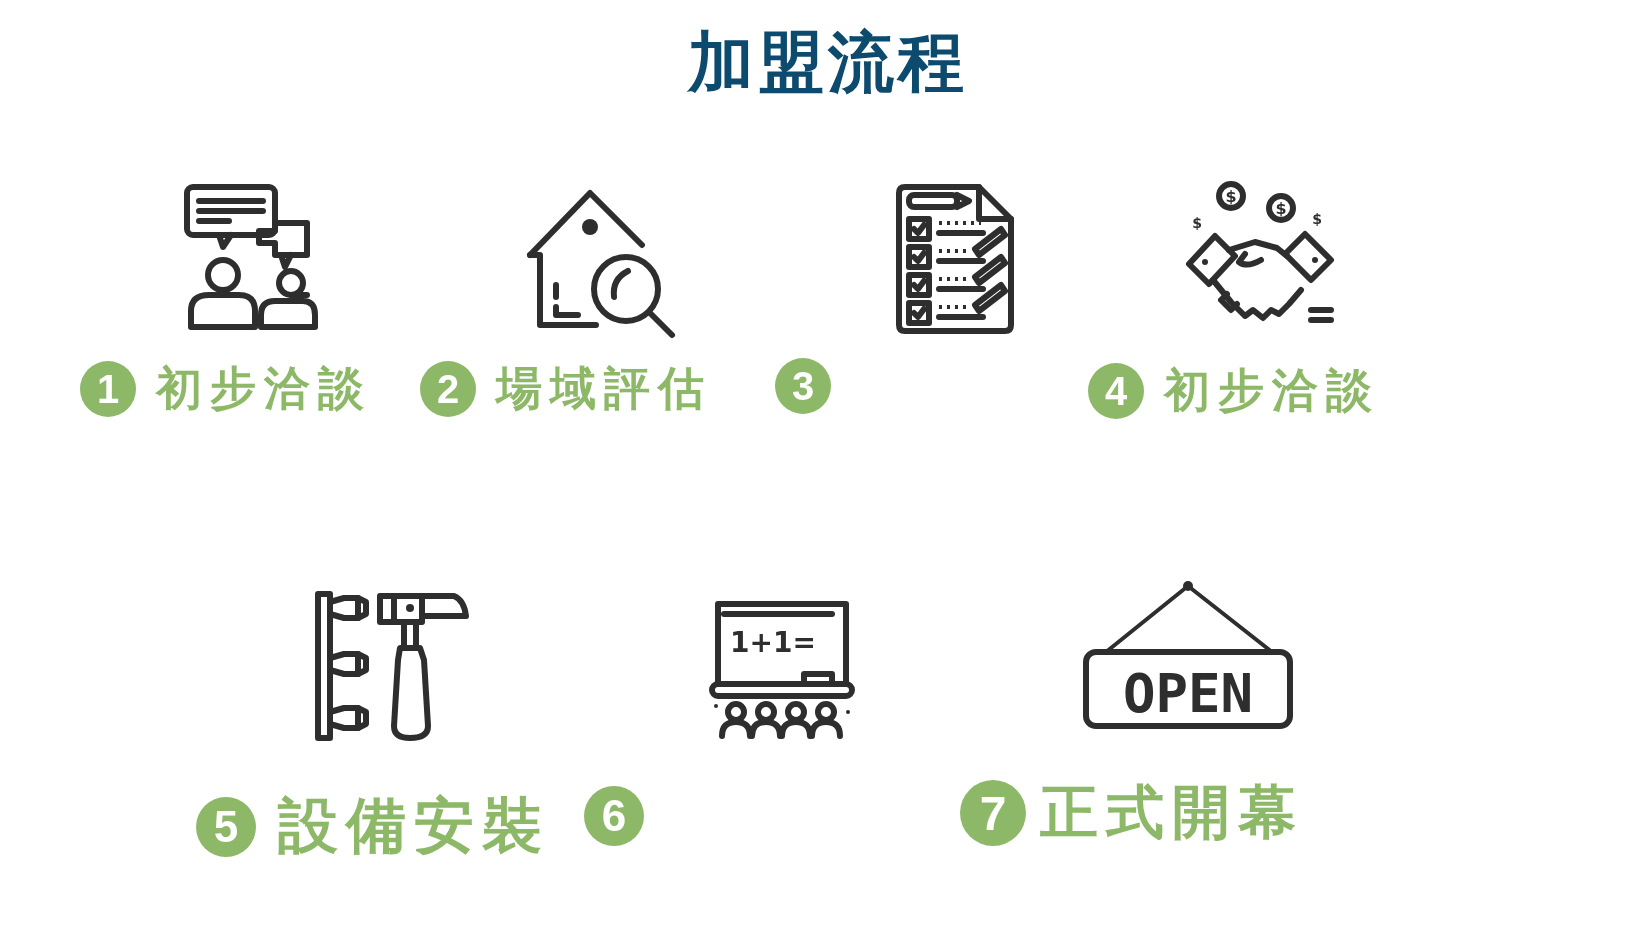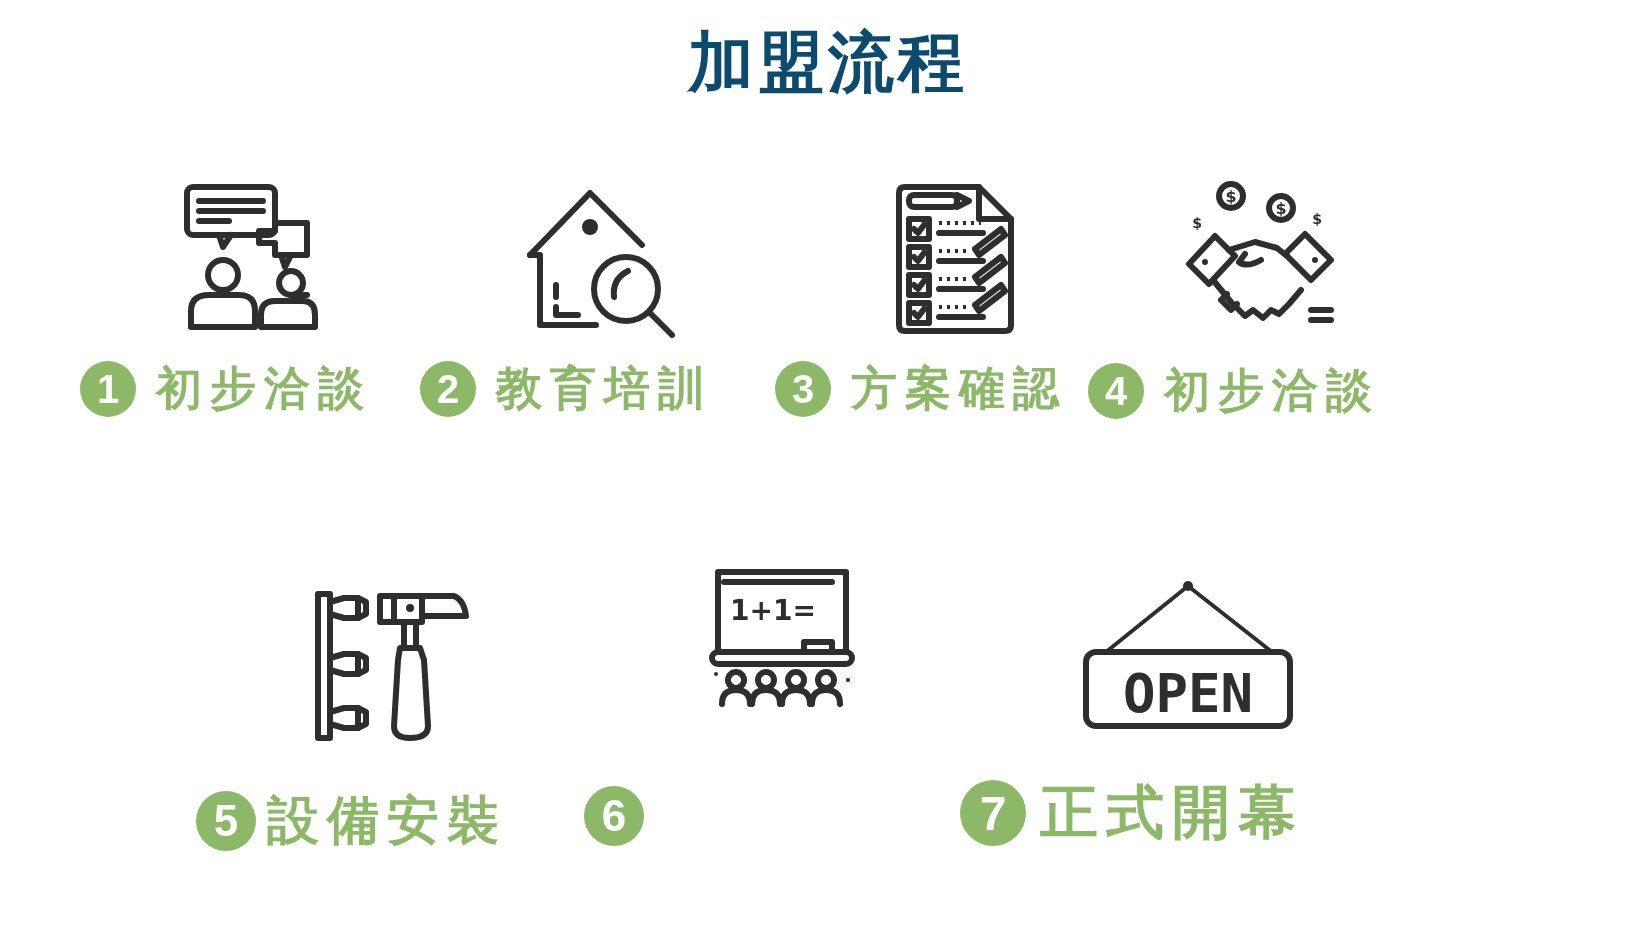--- a/index.html
+++ b/index.html
@@ -12,21 +12,21 @@
   .icon svg { width: 100%; height: 100%; overflow: visible; }
   .label { position: absolute; display: flex; align-items: center; white-space: nowrap; }
   .badge { border-radius: 50%; background: #8db868; color: #fff; display: flex;
            align-items: center; justify-content: center; font-weight: bold;
            font-family: "Liberation Sans", sans-serif; flex: none; }
   .label-text { color: #8db868; font-weight: bold; letter-spacing: 8px;
                 font-family: "DejaVu Sans", sans-serif; }
   .r1 .badge { width: 56px; height: 56px; font-size: 40px; }
   .r1 .label-text { font-size: 46px; margin-left: 20px; }
   .r2 .badge { width: 60px; height: 60px; font-size: 44px; }
-  .r2 .label-text { font-size: 52px; margin-left: 11px; }
+  .r2 .label-text { font-size: 60px; margin-left: 22px; }
   .big .badge { width: 66px; height: 66px; font-size: 48px; }
   .big .label-text { font-size: 58px; margin-left: 14px; }
   svg .s { fill: none; stroke: #2e2e2e; stroke-width: 6; stroke-linecap: round; stroke-linejoin: round; }
   svg .f { fill: #2e2e2e; }
 </style>
 </head>
 <body>
 
 <div class="title">加盟流程</div>
 
@@ -58,21 +58,21 @@
     <circle class="f" cx="68" cy="42" r="8"></circle>
     <line class="s" x1="34" y1="100" x2="34" y2="112"></line>
     <path class="s" d="M34 122 L34 130 L56 130"></path>
     <circle class="s" cx="104" cy="104" r="32"></circle>
     <path class="s" d="M92 112 Q90 94 106 86"></path>
     <line class="s" x1="128" y1="128" x2="150" y2="150"></line>
   </svg>
 </div>
 <div class="label r1" style="left:420px;top:358px;">
   <span class="badge">2</span>
-  <span class="label-text">教育培訓</span>
+  <span class="label-text">場域評估</span>
 </div>
 
 <div class="icon" style="left:895px;top:183px;width:120px;height:152px;">
   <svg viewBox="0 0 120 152">
     <path class="s" d="M10 4 L84 4 L116 36 L116 142 Q116 148 110 148 L10 148 Q4 148 4 142 L4 10 Q4 4 10 4 Z"></path>
     <path class="s" d="M84 4 L84 36 L116 36"></path>
     <rect class="s" x="14" y="12" width="48" height="12" rx="5"></rect>
     <path class="s" d="M62 12 L74 18 L62 24"></path>
     <g>
       <rect class="s" x="14" y="36" width="20" height="20"></rect>
@@ -94,21 +94,20 @@
       <line class="s" x1="44" y1="78" x2="88" y2="78"></line>
     <line class="s" x1="44" y1="106" x2="88" y2="106"></line>
       <line class="s" x1="44" y1="134" x2="88" y2="134"></line>
     <path class="s" d="M80 66 L106 46 L110 52 L84 72 Z"></path>
     <path class="s" d="M80 94 L106 74 L110 80 L84 100 Z"></path>
     <path class="s" d="M80 122 L106 102 L110 108 L84 128 Z"></path>
   </svg>
 </div>
 <div class="label r1" style="left:775px;top:358px;">
   <span class="badge">3</span>
-  <span class="label-text">方案確認</span>
 </div>
 
 <div class="icon" style="left:1185px;top:180px;width:152px;height:150px;">
   <svg viewBox="0 0 152 150">
     <circle class="s" cx="46" cy="16" r="12"></circle>
     <text x="46" y="22" text-anchor="middle" font-size="16" font-weight="bold" fill="#2e2e2e" font-family="DejaVu Sans, sans-serif">$</text>
     <circle class="s" cx="96" cy="28" r="12"></circle>
     <text x="96" y="34" text-anchor="middle" font-size="16" font-weight="bold" fill="#2e2e2e" font-family="DejaVu Sans, sans-serif">$</text>
     <text x="12" y="48" text-anchor="middle" font-size="14" font-weight="bold" fill="#2e2e2e" font-family="DejaVu Sans, sans-serif">$</text>
     <text x="132" y="44" text-anchor="middle" font-size="14" font-weight="bold" fill="#2e2e2e" font-family="DejaVu Sans, sans-serif">$</text>
@@ -144,21 +143,21 @@
     <circle class="f" cx="96" cy="18" r="4"></circle>
     <rect class="s" x="90" y="32" width="12" height="26"></rect>
     <path class="s" d="M86 58 L106 58 L110 70 L114 136 Q114 148 96 148 Q80 148 80 136 L84 70 Z"></path>
   </svg>
 </div>
 <div class="label r2" style="left:196px;top:786px;">
   <span class="badge">5</span>
   <span class="label-text">設備安裝</span>
 </div>
 
-<div class="icon" style="left:708px;top:568px;width:148px;height:142px;">
+<div class="icon" style="left:708px;top:600px;width:148px;height:142px;">
   <svg viewBox="0 0 148 142">
     <rect class="s" x="10" y="4" width="128" height="80"></rect>
     <line class="s" x1="16" y1="14" x2="124" y2="14"></line>
     <text x="22" y="52" font-size="28" font-weight="bold" fill="#2e2e2e" font-family="DejaVu Sans, sans-serif">1+1=</text>
     <rect class="s" x="96" y="74" width="28" height="10"></rect>
     <rect class="s" x="4" y="84" width="140" height="12" rx="6"></rect>
     <g>
       <circle class="s" cx="28" cy="112" r="8"></circle>
         <path class="s" d="M14 136 Q14 122 28 122 Q42 122 42 136"></path>
       <circle class="s" cx="58" cy="112" r="8"></circle>

